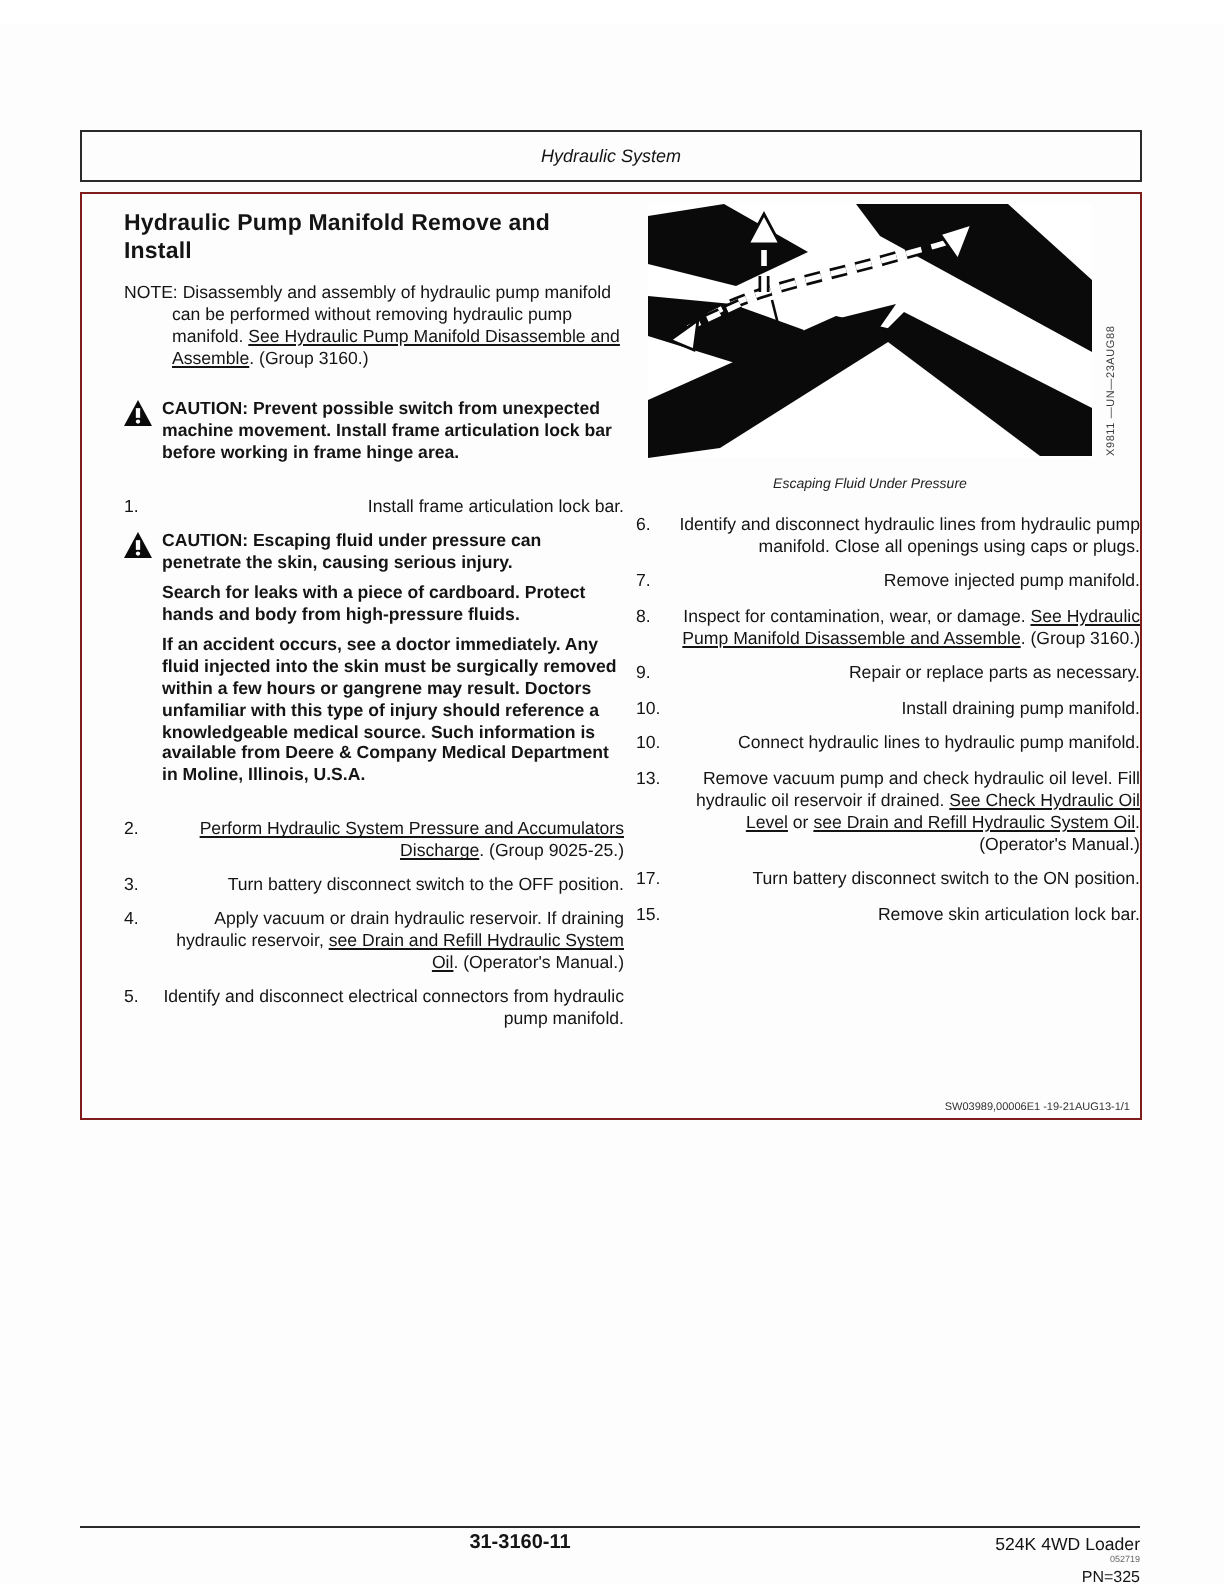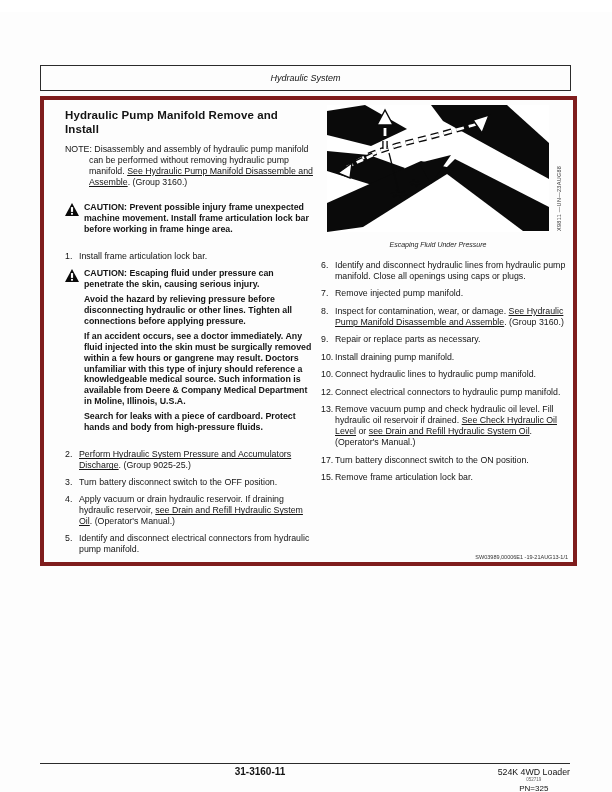--- a/index.html
+++ b/index.html
@@ -7,48 +7,48 @@
     position:relative; width:612px; height:792px; background:#fdfdfd;
     font-family:"Liberation Sans", sans-serif; color:#141414; overflow:hidden;margin-top:12px;
   }
   .header-box {
     position:absolute; left:40px; top:53px; width:529px; height:24px;
     border:1px solid #2b2b2b; display:flex; align-items:center; justify-content:center;
     font-size:9px; font-style:italic;
   }
   .main-box {
     position:absolute; left:40px; top:84px; width:529px; height:462px;
-    border:4px solid #7f1d1d;
+    border:1px solid #7f1d1d;
   }
   .col-left { position:absolute; left:21px; top:8px; width:250px; font-size:8.8px; line-height:1.25; }
   .article-title { font-size:11.5px; font-weight:bold; margin:0 0 7px 0; letter-spacing:0.1px; }
   .note { margin:0 0 14px 0; padding-left:24px; text-indent:-24px; }
   .caution { display:flex; gap:5px; margin:0 0 12px 0; }
   .caution-icon { flex:0 0 14px; padding-top:1px; }
   .caution-body { font-weight:bold; }
   .caution-body p { margin:0 0 4px 0; }
   .steps { list-style:none; margin:0; padding:0; }
   .steps li { display:flex; margin-bottom:6px; }
   .step-num { flex:0 0 14px; }
-  .step-body { flex:1; }
+  .step-body { flex:1;text-align:right; }
   .steps-a { margin-bottom:5px; }
   .xref { text-decoration:underline; }
   .figure-wrap { position:absolute; left:283px; top:5px; width:222px; }
   .fig-caption { text-align:center; font-style:italic; font-size:7px; margin-top:5px; color:#222; }
   .fig-side-label {
     position:absolute; left:512px; top:131px; font-size:5.5px; color:#3a3a3a;
     transform:rotate(-90deg); transform-origin:top left; white-space:nowrap; letter-spacing:0.3px;
   }
   .col-right { position:absolute; left:277px; top:160px; width:252px; font-size:8.8px; line-height:1.25; }
   .col-right .steps li { margin-bottom:6.5px; }
   .footnote { position:absolute; right:5px; bottom:2px; font-size:5.5px; color:#333; }
   .footer-rule { position:absolute; left:40px; top:751px; width:530px; border-top:1px solid #2b2b2b; }
   .footer-left { position:absolute; left:40px; top:780px; font-size:8.8px; }
   .footer-center { position:absolute; left:0; top:754px; width:520px; text-align:center; font-size:10px; font-weight:bold; }
-  .footer-right { position:absolute; right:42px; top:755px; text-align:center; }
+  .footer-right { position:absolute; right:42px; top:755px; text-align:right; }
   .footer-right-main { font-size:8.8px; }
   .footer-right-small { font-size:4.5px; color:#666; line-height:1; margin-top:1px; }
   .footer-pn { font-size:8px; margin-top:1px; }
 </style>
 </head>
 <body>
 
 <div class="page">
 
   <div class="header-box">
@@ -65,21 +65,21 @@
       <div class="caution">
         <span class="caution-icon">
           <svg width="14" height="13" viewBox="0 0 26 24">
             <path d="M13,0 L26,24 L0,24 Z" fill="#0a0a0a"></path>
             <rect x="11" y="7.5" width="4" height="9" fill="#fff"></rect>
             <circle cx="13" cy="20" r="2" fill="#fff"></circle>
           </svg>
         </span>
         <div class="caution-body">
 
-        <p>CAUTION: Prevent possible injury frame unexpected machine movement.  Install frame articulation lock bar before working in frame hinge area.</p>
+        <p>CAUTION: Prevent possible switch from unexpected machine movement.  Install frame articulation lock bar before working in frame hinge area.</p>
           </div>
       </div>
 
       <ol class="steps steps-a">
 
           <li>
             <span class="step-num">1.</span>
             <span class="step-body"><span>Install frame articulation lock bar.</span></span>
           </li>
         </ol>
@@ -88,23 +88,22 @@
         <span class="caution-icon">
           <svg width="14" height="13" viewBox="0 0 26 24">
             <path d="M13,0 L26,24 L0,24 Z" fill="#0a0a0a"></path>
             <rect x="11" y="7.5" width="4" height="9" fill="#fff"></rect>
             <circle cx="13" cy="20" r="2" fill="#fff"></circle>
           </svg>
         </span>
         <div class="caution-body">
 
         <p>CAUTION: Escaping fluid under pressure can penetrate the skin, causing serious injury.</p>
-            <p>Avoid the hazard by relieving pressure before disconnecting hydraulic or other lines. Tighten all connections before applying pressure.</p>
+            <p>Search for leaks with a piece of cardboard. Protect hands and body from high-pressure fluids.</p>
             <p>If an accident occurs, see a doctor immediately. Any fluid injected into the skin must be surgically removed within a few hours or gangrene may result.  Doctors unfamiliar with this type of injury should reference a knowledgeable medical source.  Such information is available from Deere &amp; Company Medical Department in Moline, Illinois, U.S.A.</p>
-            <p>Search for leaks with a piece of cardboard. Protect hands and body from high-pressure fluids.</p>
           </div>
       </div>
 
       <ol class="steps">
 
           <li>
             <span class="step-num">2.</span>
             <span class="step-body"><span class="xref">Perform Hydraulic System Pressure and Accumulators Discharge</span><span>. (Group 9025-25.)</span></span>
           </li>
 
@@ -186,38 +185,34 @@
           <li>
             <span class="step-num">10.</span>
             <span class="step-body"><span>Install draining pump manifold.</span></span>
           </li>
 
           <li>
             <span class="step-num">10.</span>
             <span class="step-body"><span>Connect hydraulic lines to hydraulic pump manifold.</span></span>
           </li>
 
-          <li>
-            <span class="step-num">12.</span>
-            <span class="step-body"><span>Connect electrical connectors to hydraulic pump manifold.</span></span>
-          </li>
 
           <li>
             <span class="step-num">13.</span>
             <span class="step-body"><span>Remove vacuum pump and check hydraulic oil level. Fill hydraulic oil reservoir if drained.  </span><span class="xref">See Check Hydraulic Oil Level</span><span> or </span><span class="xref">see Drain and Refill Hydraulic System Oil</span><span>.  (Operator's Manual.)</span></span>
           </li>
 
           <li>
             <span class="step-num">17.</span>
             <span class="step-body"><span>Turn battery disconnect switch to the ON position.</span></span>
           </li>
 
           <li>
             <span class="step-num">15.</span>
-            <span class="step-body"><span>Remove frame articulation lock bar.</span></span>
+            <span class="step-body"><span>Remove skin articulation lock bar.</span></span>
           </li>
         </ol>
     </div>
 
     <div class="footnote">SW03989,00006E1 -19-21AUG13-1/1</div>
   </div>
 
   <div class="footer-rule"></div>
   <div class="footer-left">TM10687 (27JUN19)</div>
   <div class="footer-center">31-3160-11</div>

